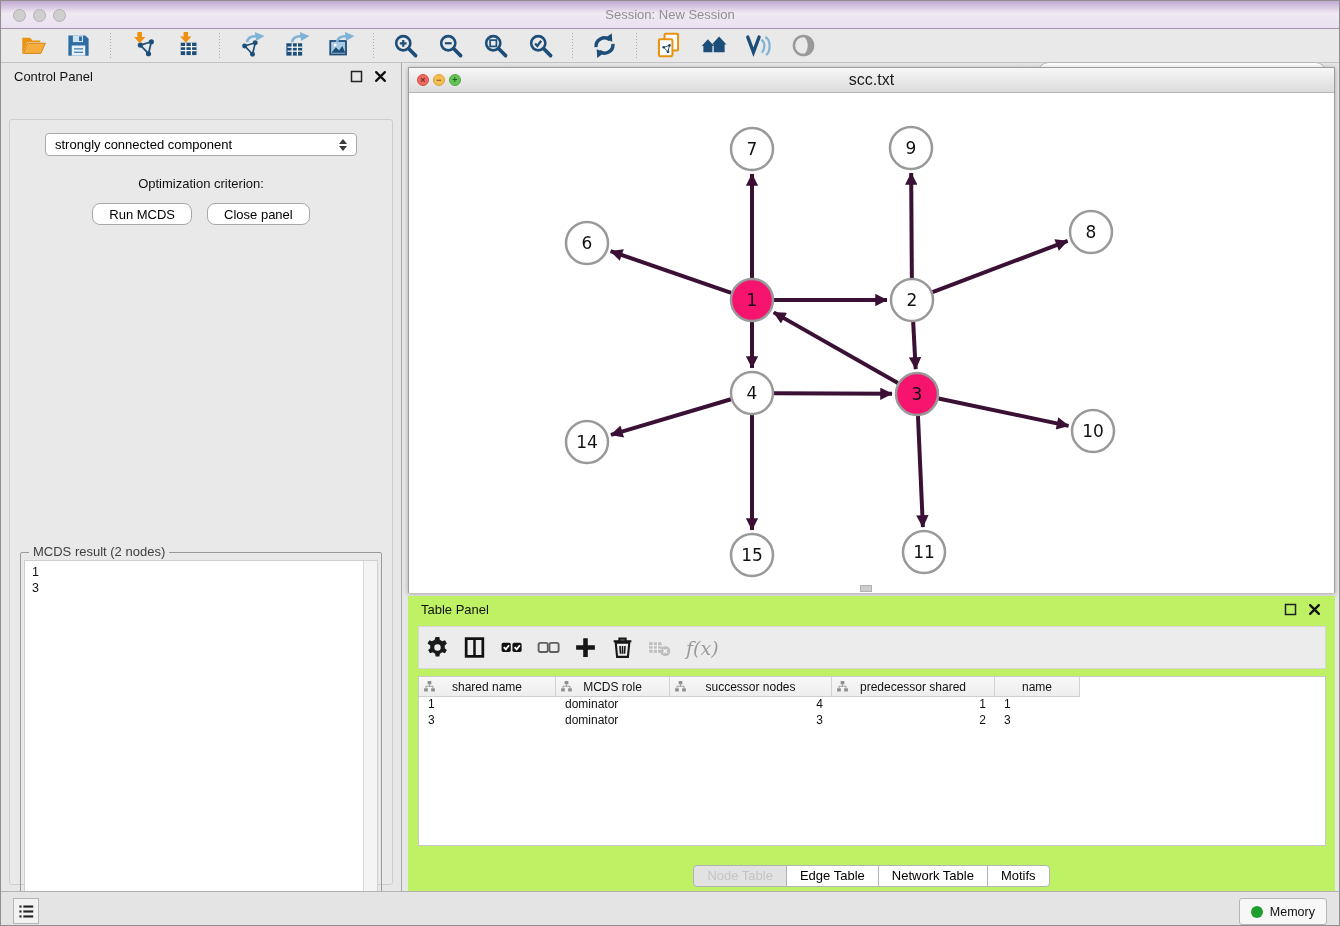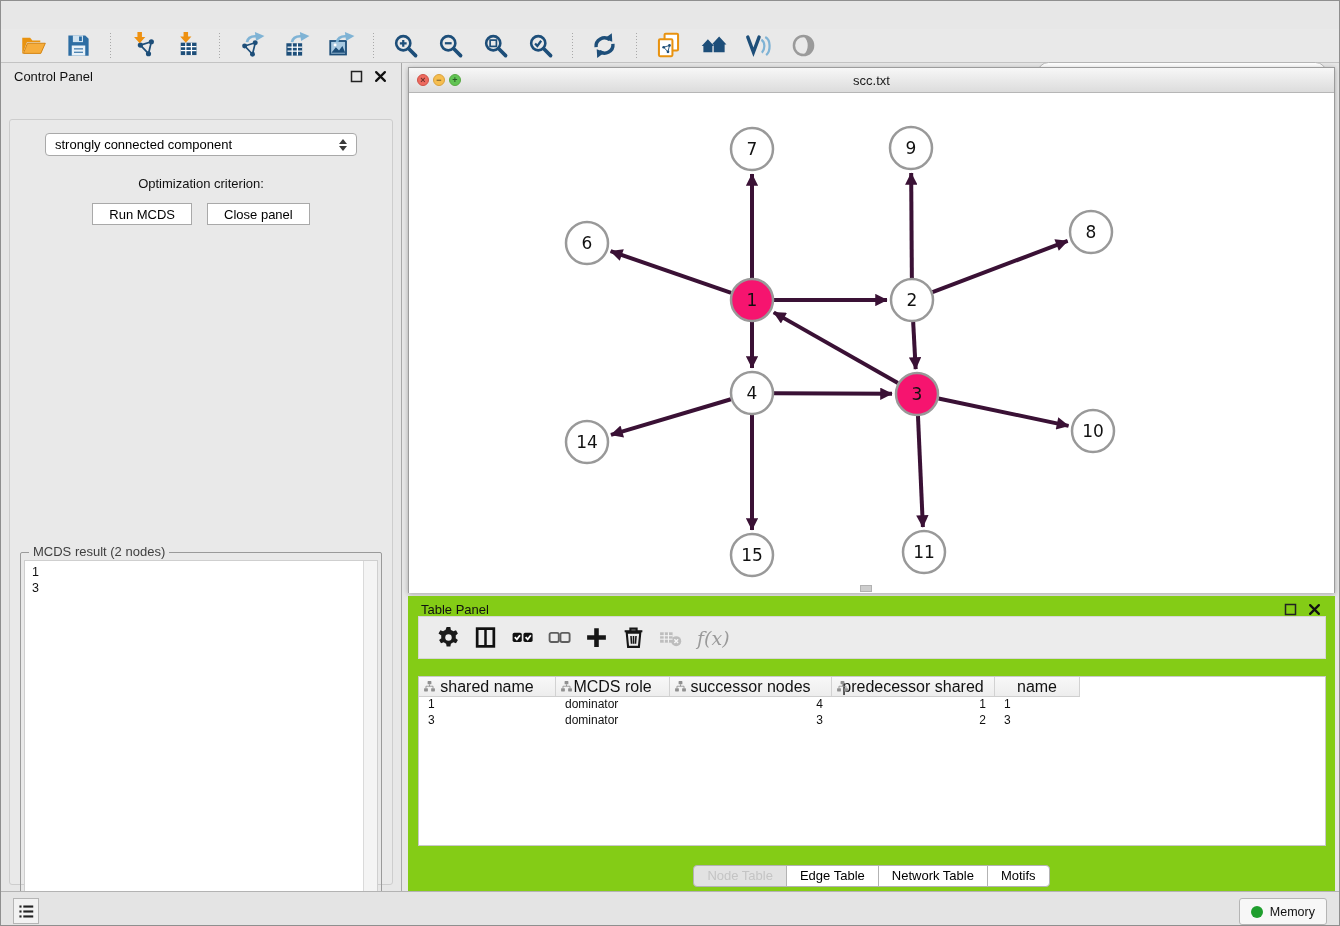--- a/index.html
+++ b/index.html
@@ -37,72 +37,80 @@
   .tab.active{background:#e2e2e2;color:#c4c4c4;}
   #cp-pane{position:absolute;left:8px;right:8px;top:56px;bottom:6px;border:1px solid #cdcdcd;border-radius:3px;background:#e9e9e9;}
   #opt-label{text-align:center;margin-top:20px;font-size:13px;color:#111;}
   #criterion-select{width:312px;height:23px;margin:13px auto 0;background:#fff;border:1px solid #a9a9a9;border-radius:4px;
     display:flex;align-items:center;padding:0 9px;box-sizing:border-box;font-size:13px;}
   #criterion-select .stepper{margin-left:auto;display:flex;flex-direction:column;gap:2px;}
   #criterion-select .stepper i{width:0;height:0;border-left:4px solid transparent;border-right:4px solid transparent;}
   #criterion-select .stepper i.up{border-bottom:5px solid #3a3a3a;}
   #criterion-select .stepper i.dn{border-top:5px solid #3a3a3a;}
   .btn-row{display:flex;justify-content:center;gap:15px;margin-top:12px;}
-  .btn{height:22px;padding:0 16px;background:#fff;border:1px solid #a9a9a9;border-radius:0;font-size:13px;
+  .btn{height:22px;padding:0 16px;background:#fff;border:1px solid #a9a9a9;border-radius:8px;font-size:13px;
     font-family:inherit;color:#000;}
   .fs{position:absolute;left:10px;right:10px;top:432px;height:378px;border:1px solid #9a9a9a;border-radius:2px;}
   .fs-legend{position:absolute;top:-9px;left:8px;background:#e9e9e9;padding:0 4px;font-size:13px;color:#404040;}
   .result-box{position:absolute;left:3px;right:3px;top:7px;bottom:3px;background:#fff;border:1px solid #cfcfcf;display:flex;}
   .result-text{flex:1;padding:3px 7px;font-size:12.5px;line-height:16px;white-space:pre;color:#111;}
   .result-scroll{width:13px;background:#f4f4f4;border-left:1px solid #dadada;}
   
   #network-window{position:absolute;left:407px;top:66px;width:927px;height:526px;background:#fff;
     border:1px solid #9c9c9c;box-sizing:border-box;box-shadow:0 1px 5px rgba(0,0,0,.28);}
   #nw-titlebar{position:relative;height:24px;background:linear-gradient(#f7f7f7,#dcdcdc);border-bottom:1px solid #b6b6b6;}
   #nw-title{position:absolute;left:0;right:0;top:0;bottom:0;display:flex;align-items:center;justify-content:center;
-    font-size:13px;color:#1a1a1a;}
+    font-size:16px;color:#1a1a1a;}
   #nw-controls{position:absolute;left:8px;top:6px;display:flex;gap:4px;z-index:2;}
   .tl{width:12px;height:12px;border-radius:50%;box-sizing:border-box;font-size:9px;line-height:10px;text-align:center;
     color:rgba(0,0,0,.55);font-weight:bold;}
   #nw-canvas{position:relative;width:100%;height:500px;background:#fff;}
   #graph{position:absolute;left:0;top:0;}
   #resize-handle{position:absolute;left:451px;bottom:1px;width:12px;height:7px;background:#cdcdcd;border:1px solid #b2b2b2;box-sizing:border-box;}
   
-  #table-panel{position:absolute;left:407px;top:595px;width:927px;height:295px;background:#84cc16;}
-  #tp-toolbar{position:absolute;left:10px;right:9px;top:20px;height:43px;background:#ececec;border:1px solid #d6d6d6;
-    box-sizing:border-box;display:flex;align-items:center;padding-left:11px;}
+  #table-panel{position:absolute;left:407px;top:595px;width:927px;height:295px;background:#bef264;}
+  #tp-toolbar{position:absolute;left:10px;right:9px;top:30px;height:43px;background:#ececec;border:1px solid #d6d6d6;
+    box-sizing:border-box;display:flex;align-items:center;padding-left:0;}
   .tpi{width:25px;height:25px;margin:0 6px;flex:none;}
   .tpi svg{display:block;width:100%;height:100%;}
   .tpi.disabled{opacity:.5;filter:grayscale(1);}
   .fx{font-family:"DejaVu Serif","Liberation Serif",serif;font-style:italic;font-size:19px;color:#9a9a9a;margin:0 8px;}
   #tp-table{position:absolute;left:10px;right:9px;top:80px;height:170px;background:#fff;border:1px solid #c9c9c9;
     box-sizing:border-box;overflow:hidden;}
   #thead{display:flex;height:20px;background:linear-gradient(#f8f8f8,#ededed);border-bottom:1px solid #cfcfcf;width:661px;box-sizing:border-box;}
   .th{display:flex;align-items:center;justify-content:center;position:relative;border-right:1px solid #d2d2d2;
-    font-size:16px;color:#111;box-sizing:border-box;flex:none;}
+    font-size:12px;color:#111;box-sizing:border-box;flex:none;}
   .th .hic{position:absolute;left:4px;width:13px;height:13px;}
   .th .hic svg{display:block;width:100%;height:100%;}
   .tr{display:flex;height:16px;font-size:12px;color:#111;}
   .td{box-sizing:border-box;padding:0 9px;flex:none;overflow:hidden;white-space:nowrap;}
   #tp-tabs{bottom:4px;}
   
   #statusbar{position:absolute;left:0;top:890px;width:100%;height:46px;box-sizing:border-box;background:#e4e4e4;
     border-top:1px solid #b3b3b3;}
   #list-btn{position:absolute;left:12px;top:6px;width:26px;height:26px;background:#f2f2f2;border:1px solid #b5b5b5;
     box-sizing:border-box;display:flex;align-items:center;justify-content:center;}
   #list-btn svg{width:17px;height:17px;display:block;}
   #memory-btn{position:absolute;right:12px;top:6px;height:25px;padding:0 11px;background:#f7f7f7;border:1px solid #b5b5b5;
     border-radius:3px;display:flex;align-items:center;gap:7px;font-size:12.5px;color:#111;}
   #memory-dot{width:12px;height:12px;border-radius:50%;}
 </style>
 </head>
 <body>
 
 <div id="app">
 
+  <div id="titlebar">
+    <div id="app-traffic">
+        <span class="gdot"></span>
+        <span class="gdot"></span>
+        <span class="gdot"></span>
+      </div>
+    <span>Session: New Session</span>
+  </div>
 
   <div id="toolbar">
     <div id="tb-icons" style="display:flex;align-items:center;">
         <span class="tbi">
           <svg viewBox="0 0 24 24" width="100%" height="100%">
             <path d="M2 19V5h7l2 2.5h7V9H6.2L2.5 19z" fill="#e9930f"></path>
             <path d="M3 19l3.6-9H22.5l-4 9z" fill="#f6ad3c" stroke="#d07e08" stroke-width=".8"></path>
           </svg>
         </span>
         <span class="tbi">

